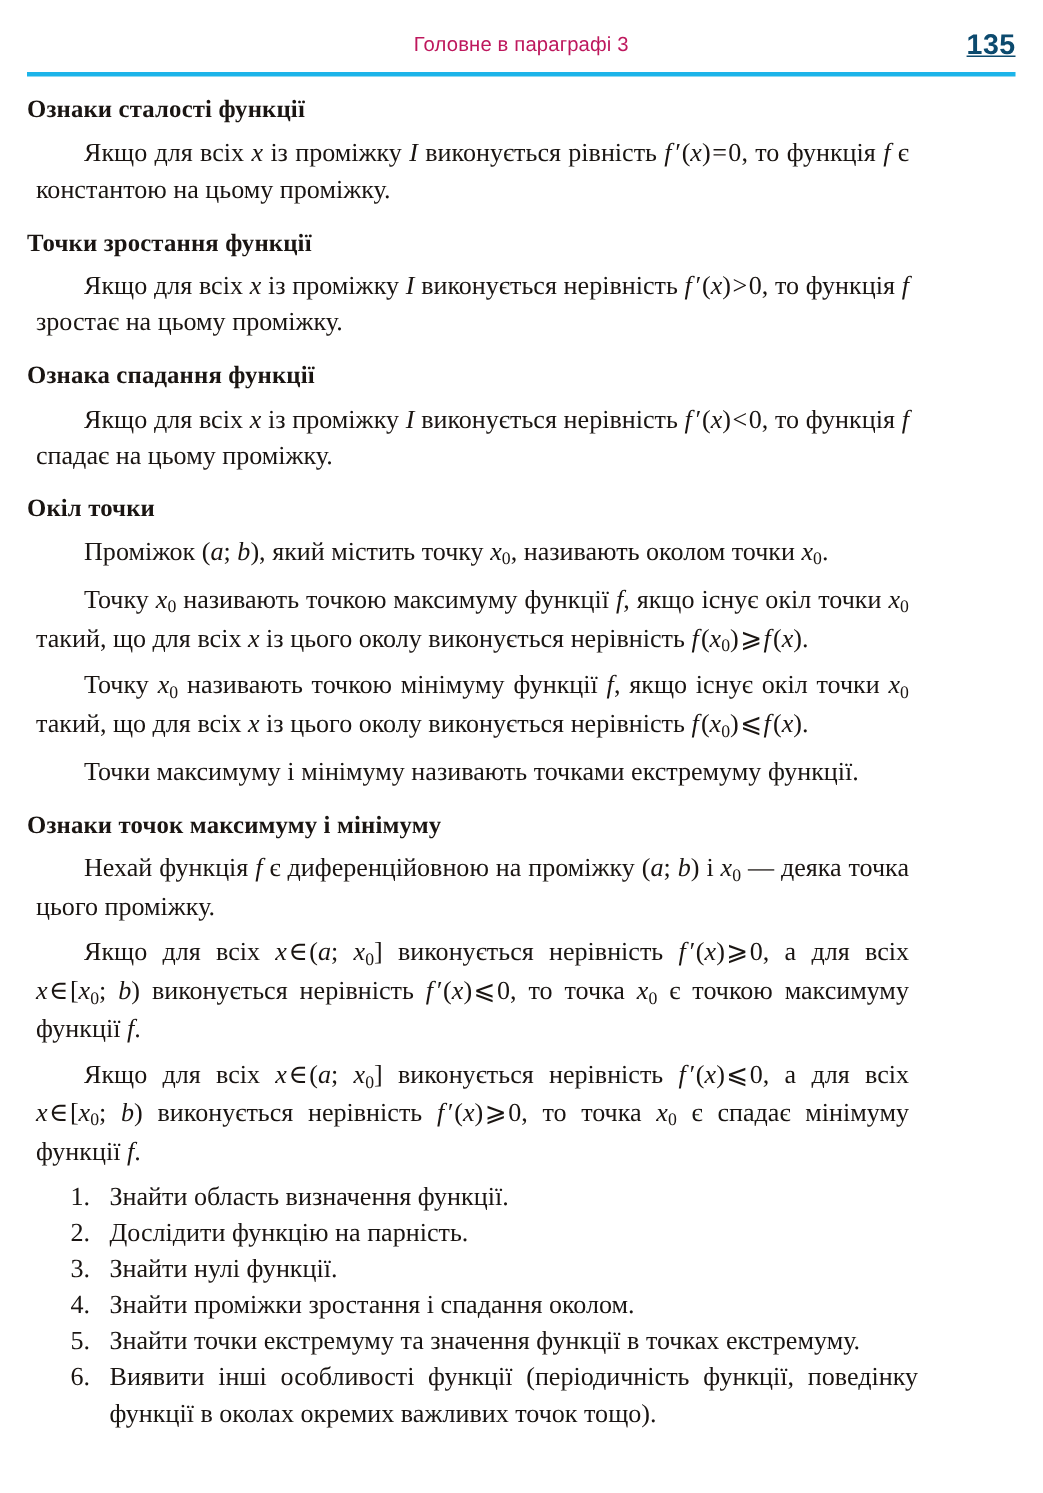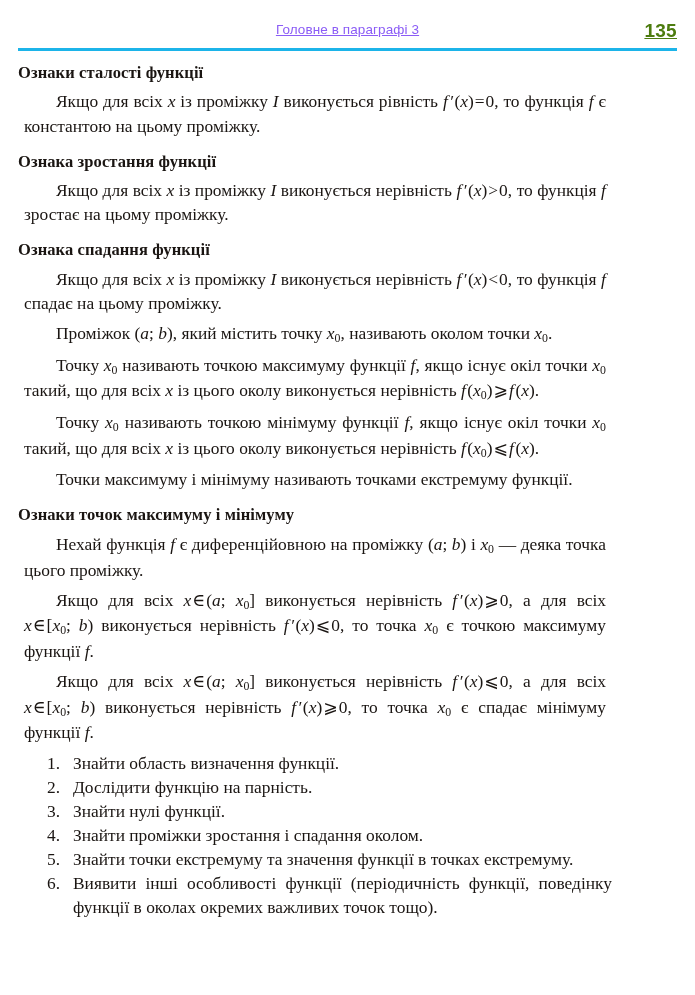--- a/index.html
+++ b/index.html
@@ -27,31 +27,30 @@
   }
   .running-head-title {
     position: absolute;
     left: 0;
     right: 0;
     top: 2px;
     text-align: center;
     font-family: "Liberation Sans", "DejaVu Sans", sans-serif;
     font-size: 13.5px;
     letter-spacing: 0.1px;
-    color: #8b5cf6;
-    text-decoration: underline;
+    color: #be185d;
   }
   .running-head-pageno {
     position: absolute;
     right: 0;
     top: 0;
     font-family: "Liberation Sans", "DejaVu Sans", sans-serif;
     font-size: 19px;
     font-weight: bold;
-    color: #4d7c0f;
+    color: #0c4a6e;
     letter-spacing: 0.3px;
     text-decoration: underline;
   }
   .head-rule {
     position: absolute;
     left: 18px;
     right: 18px;
     top: 48px;
     height: 3px;
     background: #1CB4E9;
@@ -153,21 +152,21 @@
         <span class="m">I</span>
         <span>виконується рівність</span>
         <span class="nb"><span class="m">f</span> <span class="m">′</span> <span class="mr">(</span><span class="m">x</span><span class="mr">)</span><span class="op">=</span><span class="mr">0,</span></span>
         <span>то функція</span>
         <span class="m">f</span>
         <span>є константою на цьому проміжку.</span>
       </p>
     </div>
 
     <div class="section">
-      <h2 class="sec-title">Ознака зростання функції</h2>
+      <h2 class="sec-title">Точки зростання функції</h2>
       <p class="para">
         <span>Якщо для всіх</span>
         <span class="m">x</span>
         <span>із проміжку</span>
         <span class="m">I</span>
         <span>виконується нерівність</span>
         <span class="nb"><span class="m">f</span> <span class="m">′</span> <span class="mr">(</span><span class="m">x</span><span class="mr">)</span><span class="op">&gt;</span><span class="mr">0,</span></span>
         <span>то функція</span>
         <span class="m">f</span>
         <span>зростає на цьому проміжку.</span>
@@ -183,20 +182,21 @@
         <span class="m">I</span>
         <span>виконується нерівність</span>
         <span class="nb"><span class="m">f</span> <span class="m">′</span> <span class="mr">(</span><span class="m">x</span><span class="mr">)</span><span class="op">&lt;</span><span class="mr">0,</span></span>
         <span>то функція</span>
         <span class="m">f</span>
         <span>спадає на цьому проміжку.</span>
       </p>
     </div>
 
     <div class="section">
+      <h2 class="sec-title">Окіл точки</h2>
       <p class="para">
         <span>Проміжок</span>
         <span class="nb"><span class="mr">(</span><span class="m">a</span><span class="mr">;&nbsp;</span><span class="m">b</span><span class="mr">)</span></span><span>, який містить точку</span>
         <span class="nb"><span class="m">x</span><span class="sub">0</span></span><span>, називають околом точки</span>
         <span class="nb"><span class="m">x</span><span class="sub">0</span><span class="mr">.</span></span>
       </p>
     </div>
 
     <div class="section">
       <p class="para">

